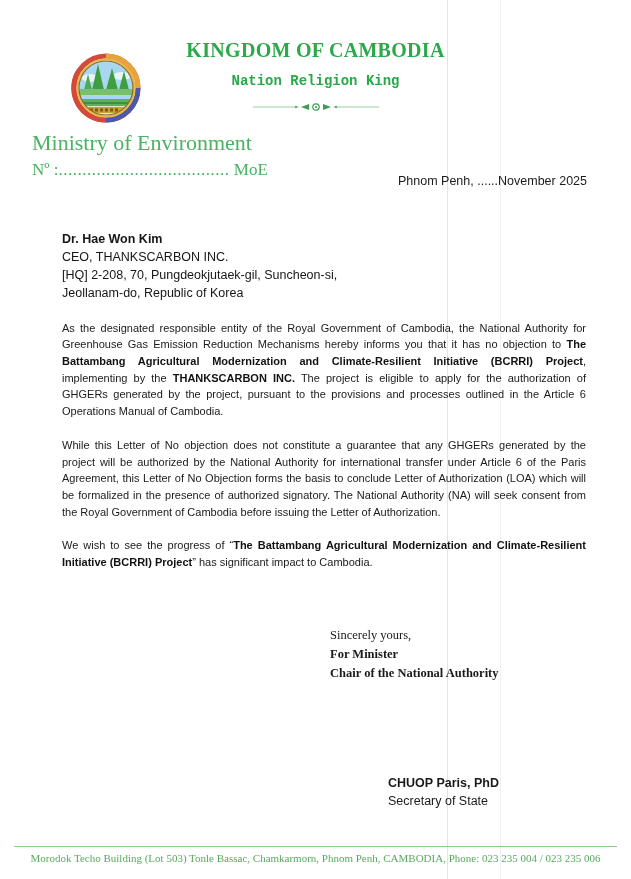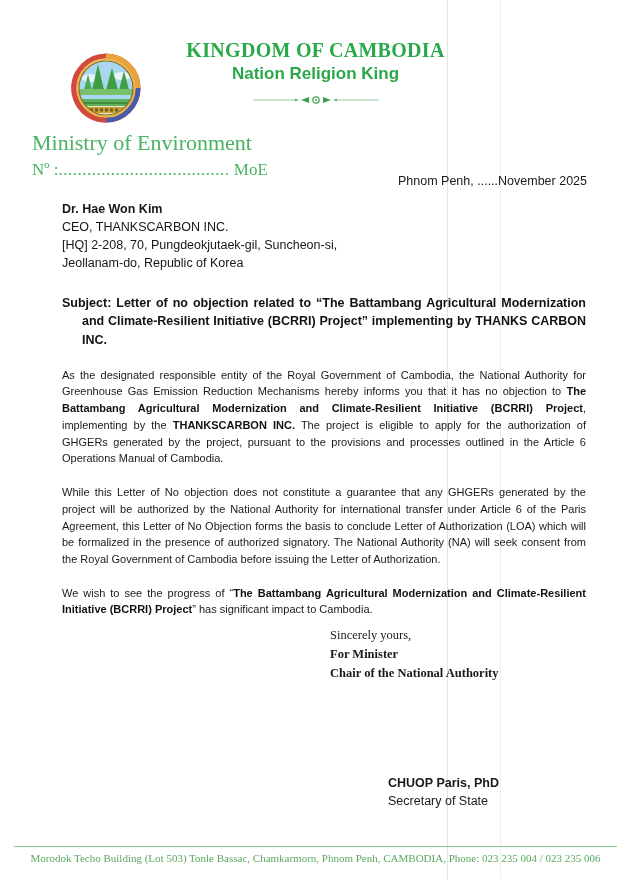--- a/index.html
+++ b/index.html
@@ -54,25 +54,25 @@
   }
   .kingdom-title {
     font-family: "Liberation Serif", serif;
     font-weight: bold;
     font-size: 20px;
     color: #2aa84a;
     letter-spacing: 0.3px;
     line-height: 1.25;
   }
   .kingdom-sub {
-    font-family: Liberation Sans, sans-serif;
+    font-family: Liberation Mono, monospace;
     font-weight: bold;
-    font-size: 17px;
+    font-size: 14px;
     color: #2aa84a;
-    margin-top: 0;
+    margin-top: 10px;
     line-height: 1.25;
   }
   .divider-orn {
     margin: 7px auto 0 auto;
     width: 150px;
     height: 10px;
   }
 
   .ministry-block {
     position: absolute;
@@ -113,20 +113,21 @@
     position: absolute;
     left: 62px;
     top: 200px;
     width: 524px;
   }
 
   .addressee {
     font-size: 12.5px;
     color: #161616;
     line-height: 1.45;
+    margin-top: 30px;
   }
   .addressee .line1 {
     font-weight: bold;
   }
 
   .subject {
     margin-top: 21px;
     font-size: 12.5px;
     font-weight: bold;
     color: #121212;
@@ -276,24 +277,20 @@
 
   <div class="body-wrap">
 
     <div class="addressee">
       <div class="line1">Dr. Hae Won Kim</div>
       <div>CEO, THANKSCARBON INC.</div>
       <div>[HQ] 2-208, 70, Pungdeokjutaek-gil, Suncheon-si,</div>
       <div>Jeollanam-do, Republic of Korea</div>
     </div>
 
-    <div class="subject">
-      <span class="sub-label">Subject:</span>
-      <span class="sub-body">Letter of no objection related to “The Battambang Agricultural Modernization and Climate-Resilient Initiative (BCRRI) Project” implementing by THANKS CARBON INC.</span>
-    </div>
 
     <div id="paragraphs">
         <div class="para"><span>As the designated responsible entity of the Royal Government of Cambodia, the National Authority for Greenhouse Gas Emission Reduction Mechanisms hereby informs you that it has no objection to </span><b>The Battambang Agricultural Modernization and Climate-Resilient Initiative (BCRRI) Project</b><span>, implementing by the </span><b>THANKSCARBON INC.</b><span> The project is eligible to apply for the authorization of GHGERs generated by the project, pursuant to the provisions and processes outlined in the Article 6 Operations Manual of Cambodia.</span></div>
         <div class="para"><span>While this Letter of No objection does not constitute a guarantee that any GHGERs generated by the project will be authorized by the National Authority for international transfer under Article 6 of the Paris Agreement, this Letter of No Objection forms the basis to conclude Letter of Authorization (LOA) which will be formalized in the presence of authorized signatory. The National Authority (NA) will seek consent from the Royal Government of Cambodia before issuing the Letter of Authorization.</span></div>
         <div class="para"><span>We wish to see the progress of “</span><b>The Battambang Agricultural Modernization and Climate-Resilient Initiative (BCRRI) Project</b><span>” has significant impact to Cambodia.</span></div>
       </div>
   </div>
 
   <div class="closing">
     <div class="l1">Sincerely yours,</div>

